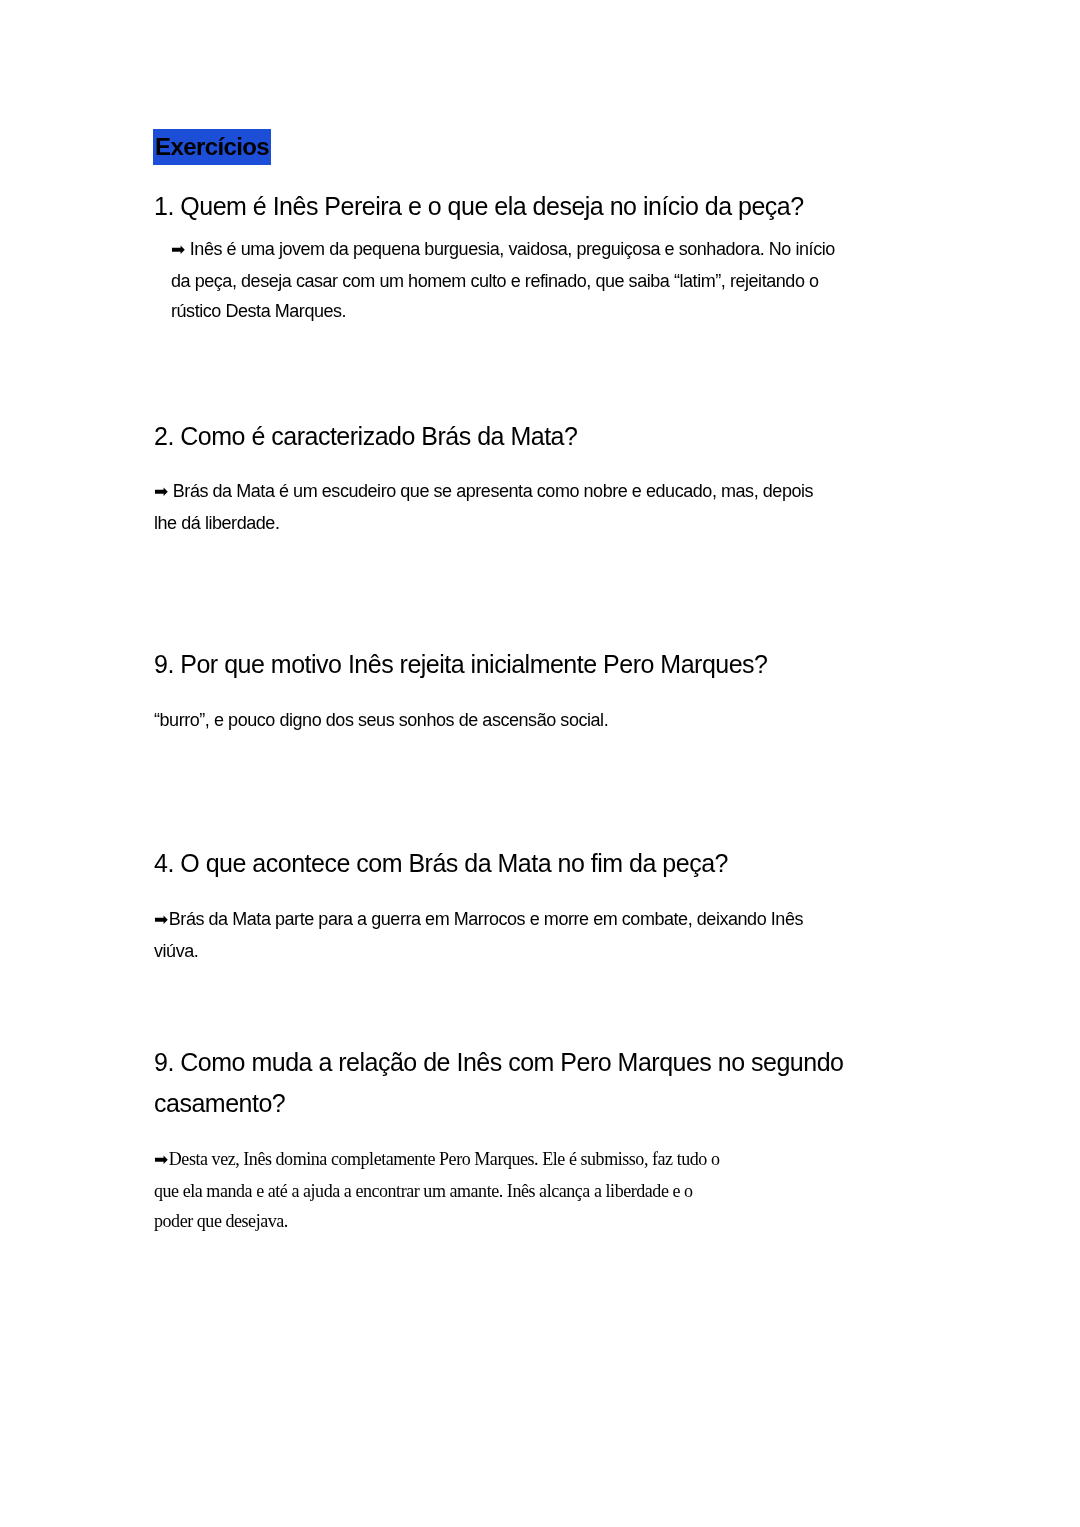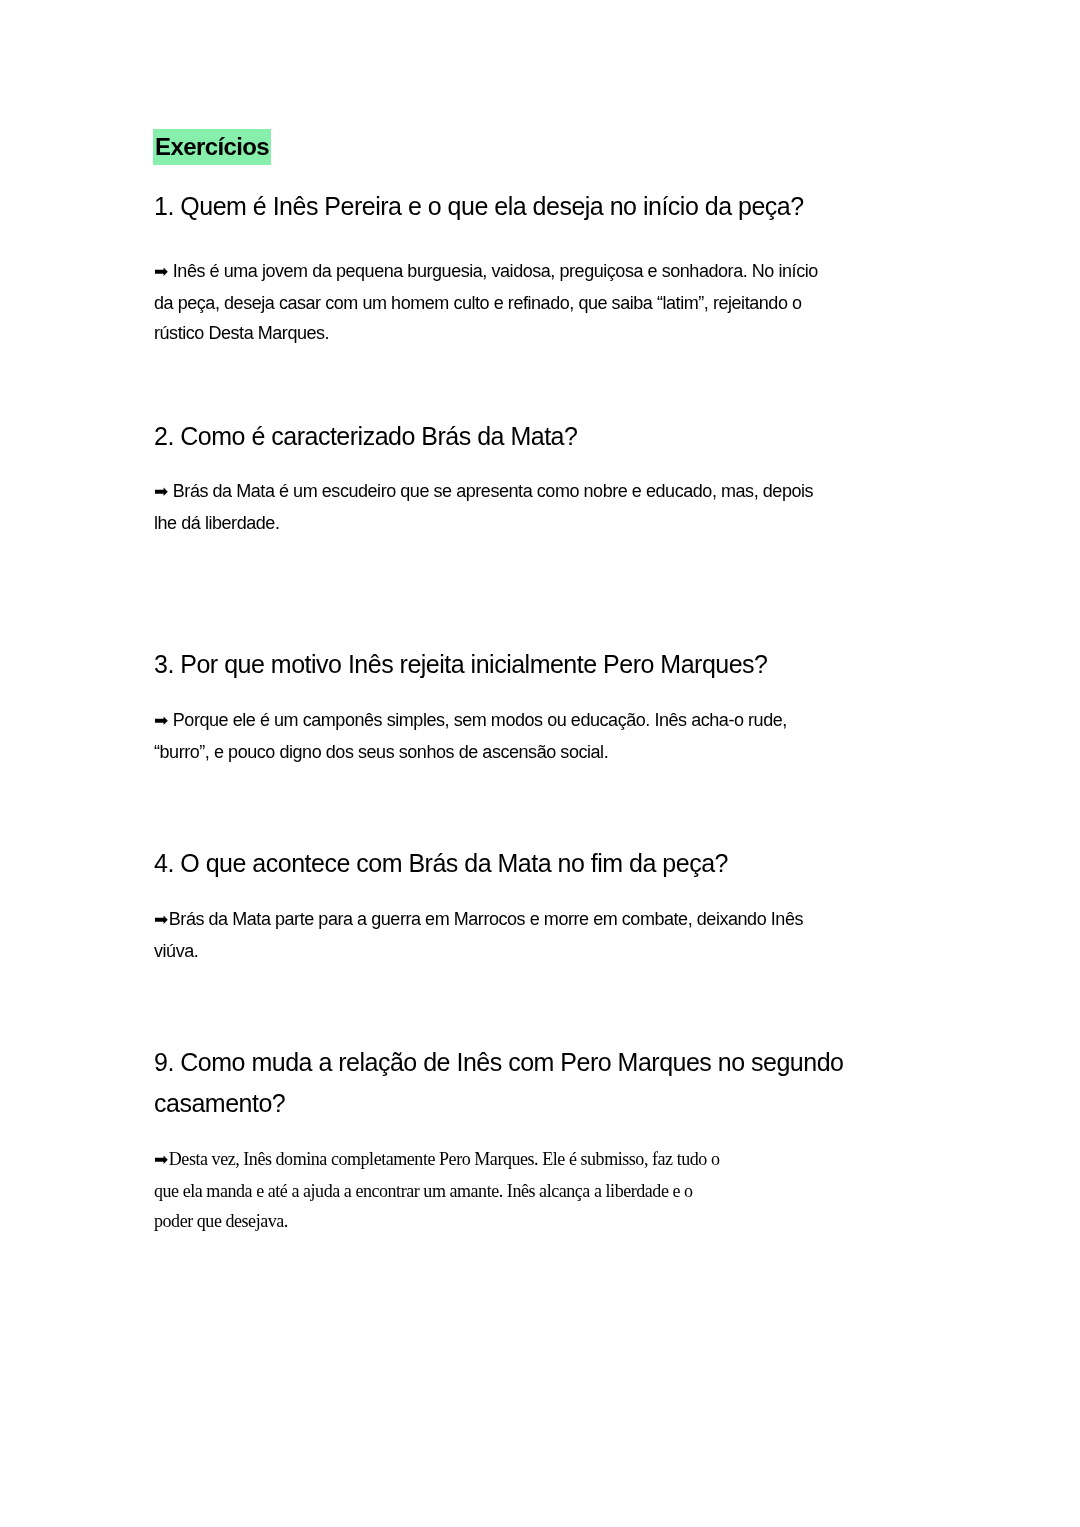--- a/index.html
+++ b/index.html
@@ -24,38 +24,37 @@
     color: #000000;
   }
   .arrow { font-size: 17px; margin-right: 5px; }
   .arrow.tight { margin-right: 1px; }
 </style>
 </head>
 <body>
 
 <div class="page">
 
-  <div class="title" style="background:#86efac;">Exercícios</div>
+  <div class="title" style="background:#1d4ed8;">Exercícios</div>
 
   <h2 class="q" style="top:186px;">1. Quem é Inês Pereira e o que ela deseja no início da peça?</h2>
-  <div class="a" style="top:256px;">
+  <div class="a" style="top:234px;margin-left:17px;">
     <span class="line"><span class="arrow">➡</span><span>Inês é uma jovem da pequena burguesia, vaidosa, preguiçosa e sonhadora. No início</span></span>
     <span class="line">da peça, deseja casar com um homem culto e refinado, que saiba “latim”, rejeitando o</span>
     <span class="line">rústico Desta Marques.</span>
   </div>
 
   <h2 class="q" style="top:416px;">2. Como é caracterizado Brás da Mata?</h2>
   <div class="a" style="top:476px;">
     <span class="line"><span class="arrow">➡</span><span>Brás da Mata é um escudeiro que se apresenta como nobre e educado, mas, depois</span></span>
     <span class="line">lhe dá liberdade.</span>
   </div>
 
-  <h2 class="q" style="top:644px;">3. Por que motivo Inês rejeita inicialmente Pero Marques?</h2>
+  <h2 class="q" style="top:644px;">9. Por que motivo Inês rejeita inicialmente Pero Marques?</h2>
   <div class="a" style="top:705px;">
-    <span class="line"><span class="arrow">➡</span><span>Porque ele é um camponês simples, sem modos ou educação. Inês acha-o rude,</span></span>
     <span class="line">“burro”, e pouco digno dos seus sonhos de ascensão social.</span>
   </div>
 
   <h2 class="q" style="top:843px;">4. O que acontece com Brás da Mata no fim da peça?</h2>
   <div class="a" style="top:904px;">
     <span class="line"><span class="arrow tight">➡</span><span>Brás da Mata parte para a guerra em Marrocos e morre em combate, deixando Inês</span></span>
     <span class="line">viúva.</span>
   </div>
 
   <h2 class="q" style="top:1042px;">

